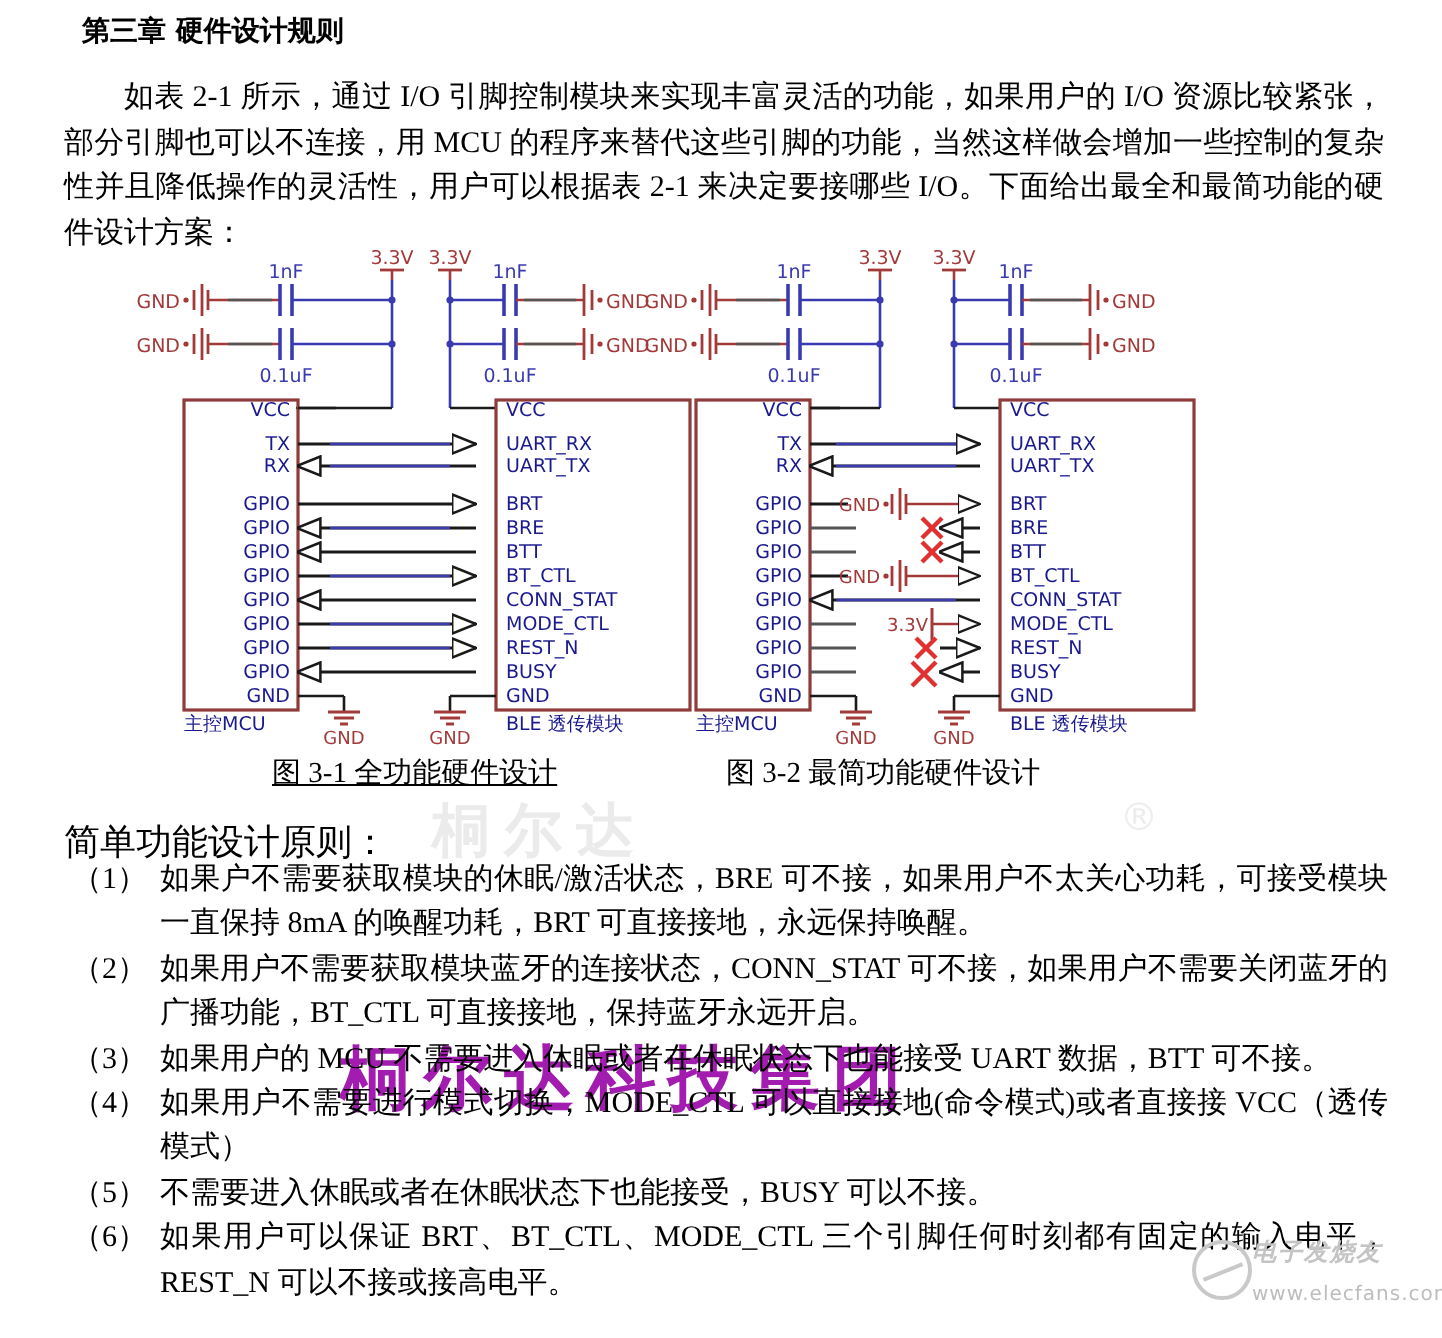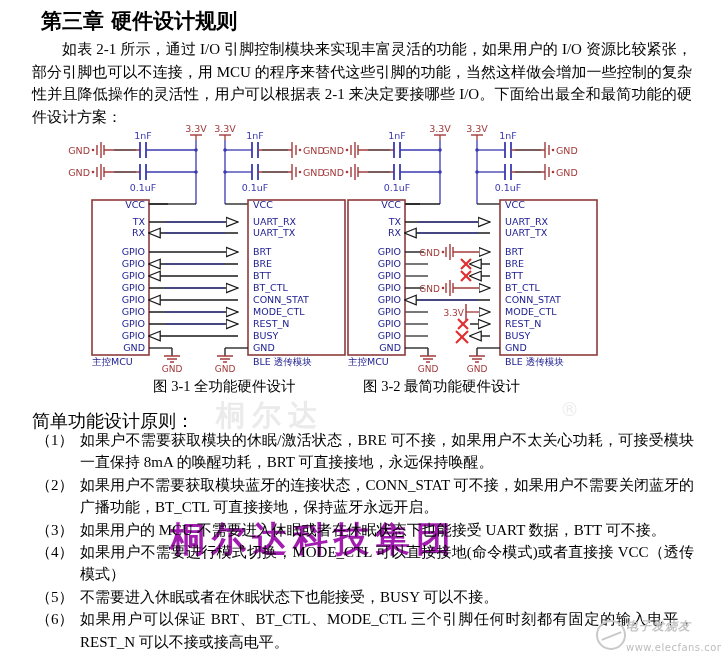--- a/index.html
+++ b/index.html
@@ -23,21 +23,21 @@
     width: 721px;
     height: 669px;
   }
 
   .chapter-title {
     position: absolute;
     left: 41px;
     top: 7px;
     font-family: "DejaVu Sans", "Liberation Sans", sans-serif;
     font-weight: bold;
-    font-size: 21px;
+    font-size: 14px;
     letter-spacing: 0px;
     white-space: nowrap;
   }
 
   .intro {
     position: absolute;
     left: 32px;
     top: 38px;
     width: 660px;
     font-size: 15px;
@@ -47,21 +47,21 @@
     text-justify: inter-ideograph;
   }
 
   
   .caption {
     position: absolute;
     top: 377px;
     font-size: 14.5px;
     white-space: nowrap;
   }
-  .caption.left  { left: 153px; }
+  .caption.left  { left: 136px; text-decoration: underline; }
   .caption.right { left: 363px; }
 
   
   .principles-title {
     position: absolute;
     left: 32px;
     top: 409px;
     font-size: 18px;
     white-space: nowrap;
   }

